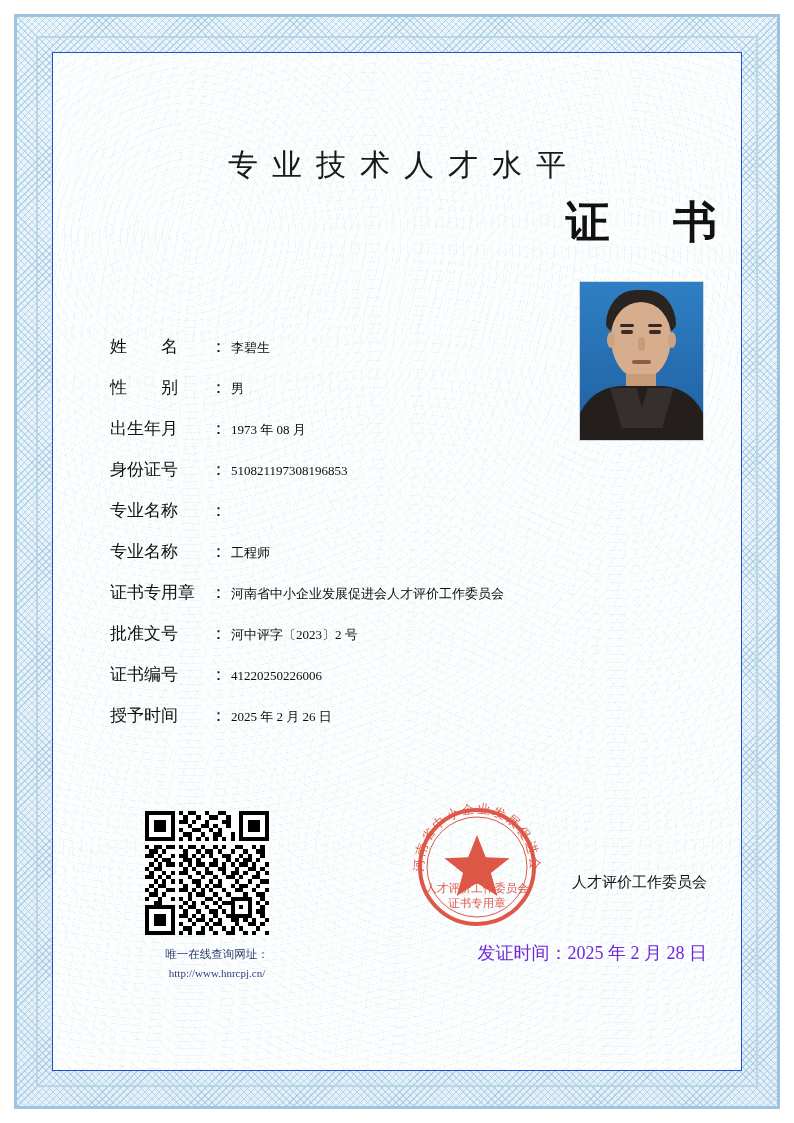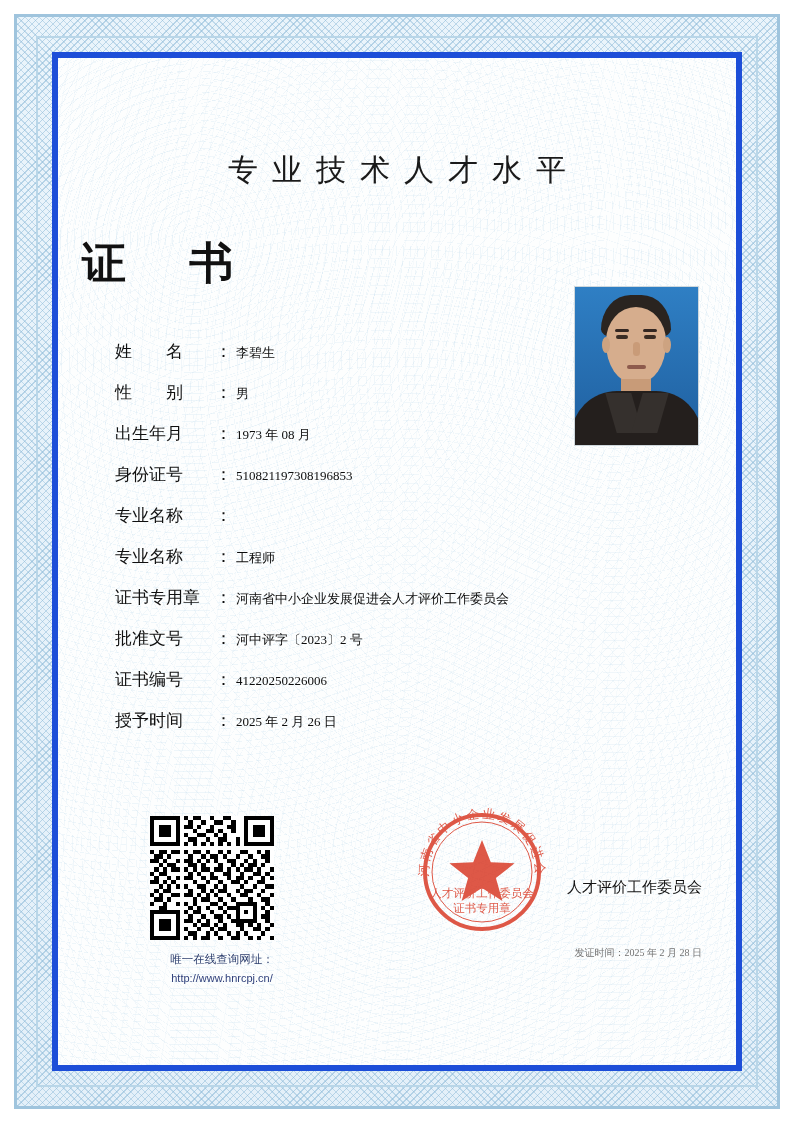--- a/index.html
+++ b/index.html
@@ -32,21 +32,21 @@
   }
   .border-inner-line {
     position: absolute;
     left: 36px; top: 36px; right: 36px; bottom: 36px;
     border: 2px solid #b9d6e8;
   }
   .inner-panel {
     position: absolute;
     left: 52px; top: 52px; right: 52px; bottom: 52px;
     background: #fdfefe;
-    border: 6px solid #1d4ed8;
+    border: 1px solid #1d4ed8;
     overflow: hidden;
   }
   
   .guilloche {
     position: absolute;
     inset: 0;
     opacity: 0.5;
     background-image:
       repeating-radial-gradient(circle at 20% 18%, rgba(150,195,225,0.30) 0px, rgba(150,195,225,0.30) 0.6px, rgba(255,255,255,0) 0.6px, rgba(255,255,255,0) 7px),
       repeating-radial-gradient(circle at 82% 30%, rgba(150,195,225,0.26) 0px, rgba(150,195,225,0.26) 0.6px, rgba(255,255,255,0) 0.6px, rgba(255,255,255,0) 8px),
@@ -63,28 +63,27 @@
     font-size: 30px;
     letter-spacing: 14px;
     color: #1a1a1a;
     font-family: "DejaVu Serif", "Liberation Serif", serif;
     font-weight: 500;
     text-indent: 14px;
   }
   .title-sub {
     position: absolute;
     left: 0; right: 0; top: 140px;
-    text-align: left;
+    text-align: right;
     font-size: 44px;
     letter-spacing: 24px;
     color: #111111;
     font-family: "DejaVu Serif", "Liberation Serif", serif;
     font-weight: 600;
     text-indent: 24px;
-    margin-top: 36px;
   }
   .title-note {
     position: absolute;
     left: 0; right: 0; top: 205px;
     text-align: center;
     font-size: 13px;
     letter-spacing: 0.5px;
     color: #232323;
   }
 
@@ -203,21 +202,21 @@
     left: 74px;
     top: 892px;
     width: 180px;
     text-align: center;
     font-size: 11.5px;
     color: #2e3f6e;
     line-height: 19px;
   }
   .qr-caption .url {
     color: #2f3f7a;
-    font-family: Liberation Sans, sans-serif;
+    font-family: Liberation Serif, serif;
     font-size: 11px;
     text-decoration: none;
   }
 
   
   .issuer {
     position: absolute;
     right: 34px;
     top: 816px;
     width: 350px;
@@ -225,22 +224,22 @@
     font-size: 15px;
     color: #131313;
     line-height: 26px;
   }
   .issue-date {
     position: absolute;
     right: 34px;
     top: 888px;
     width: 350px;
     text-align: right;
-    font-size: 10px;
-    color: #737373;
+    font-size: 18px;
+    color: #6d28d9;
   }
   .seal {
     position: absolute;
     left: 348px;
     top: 738px;
     width: 152px;
     height: 152px;
     pointer-events: none;
   }
   .seal svg { display: block; }

